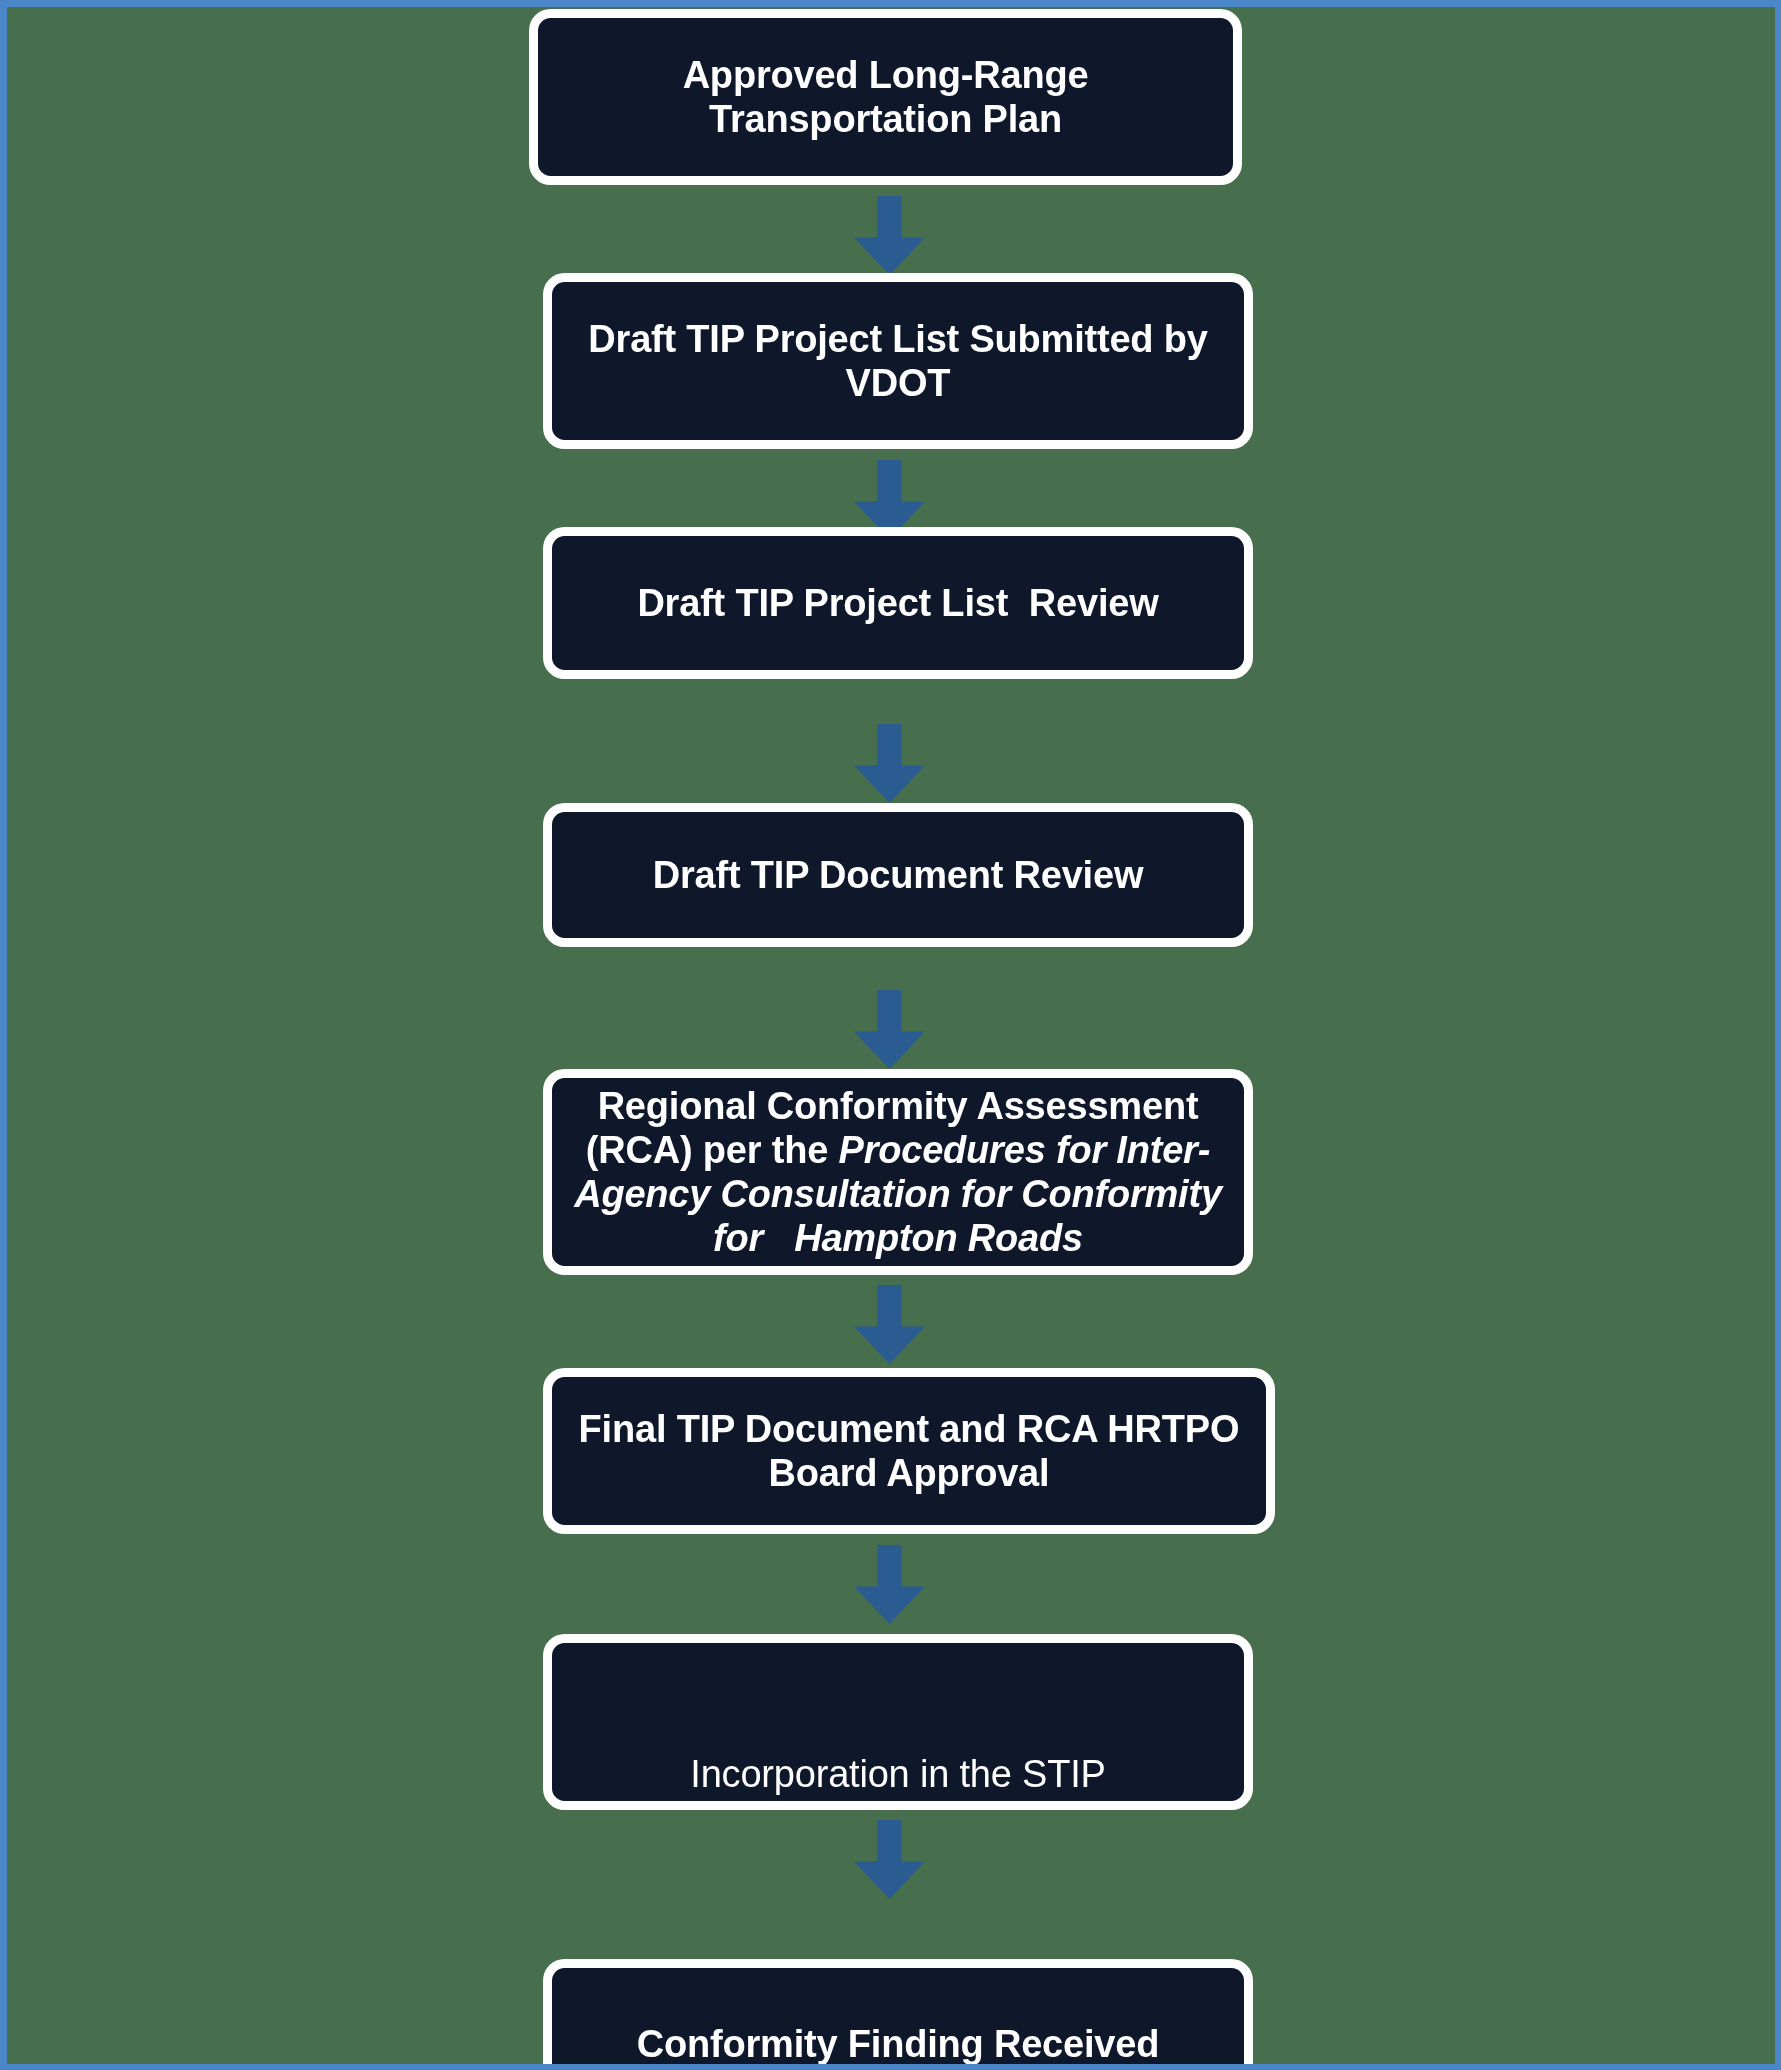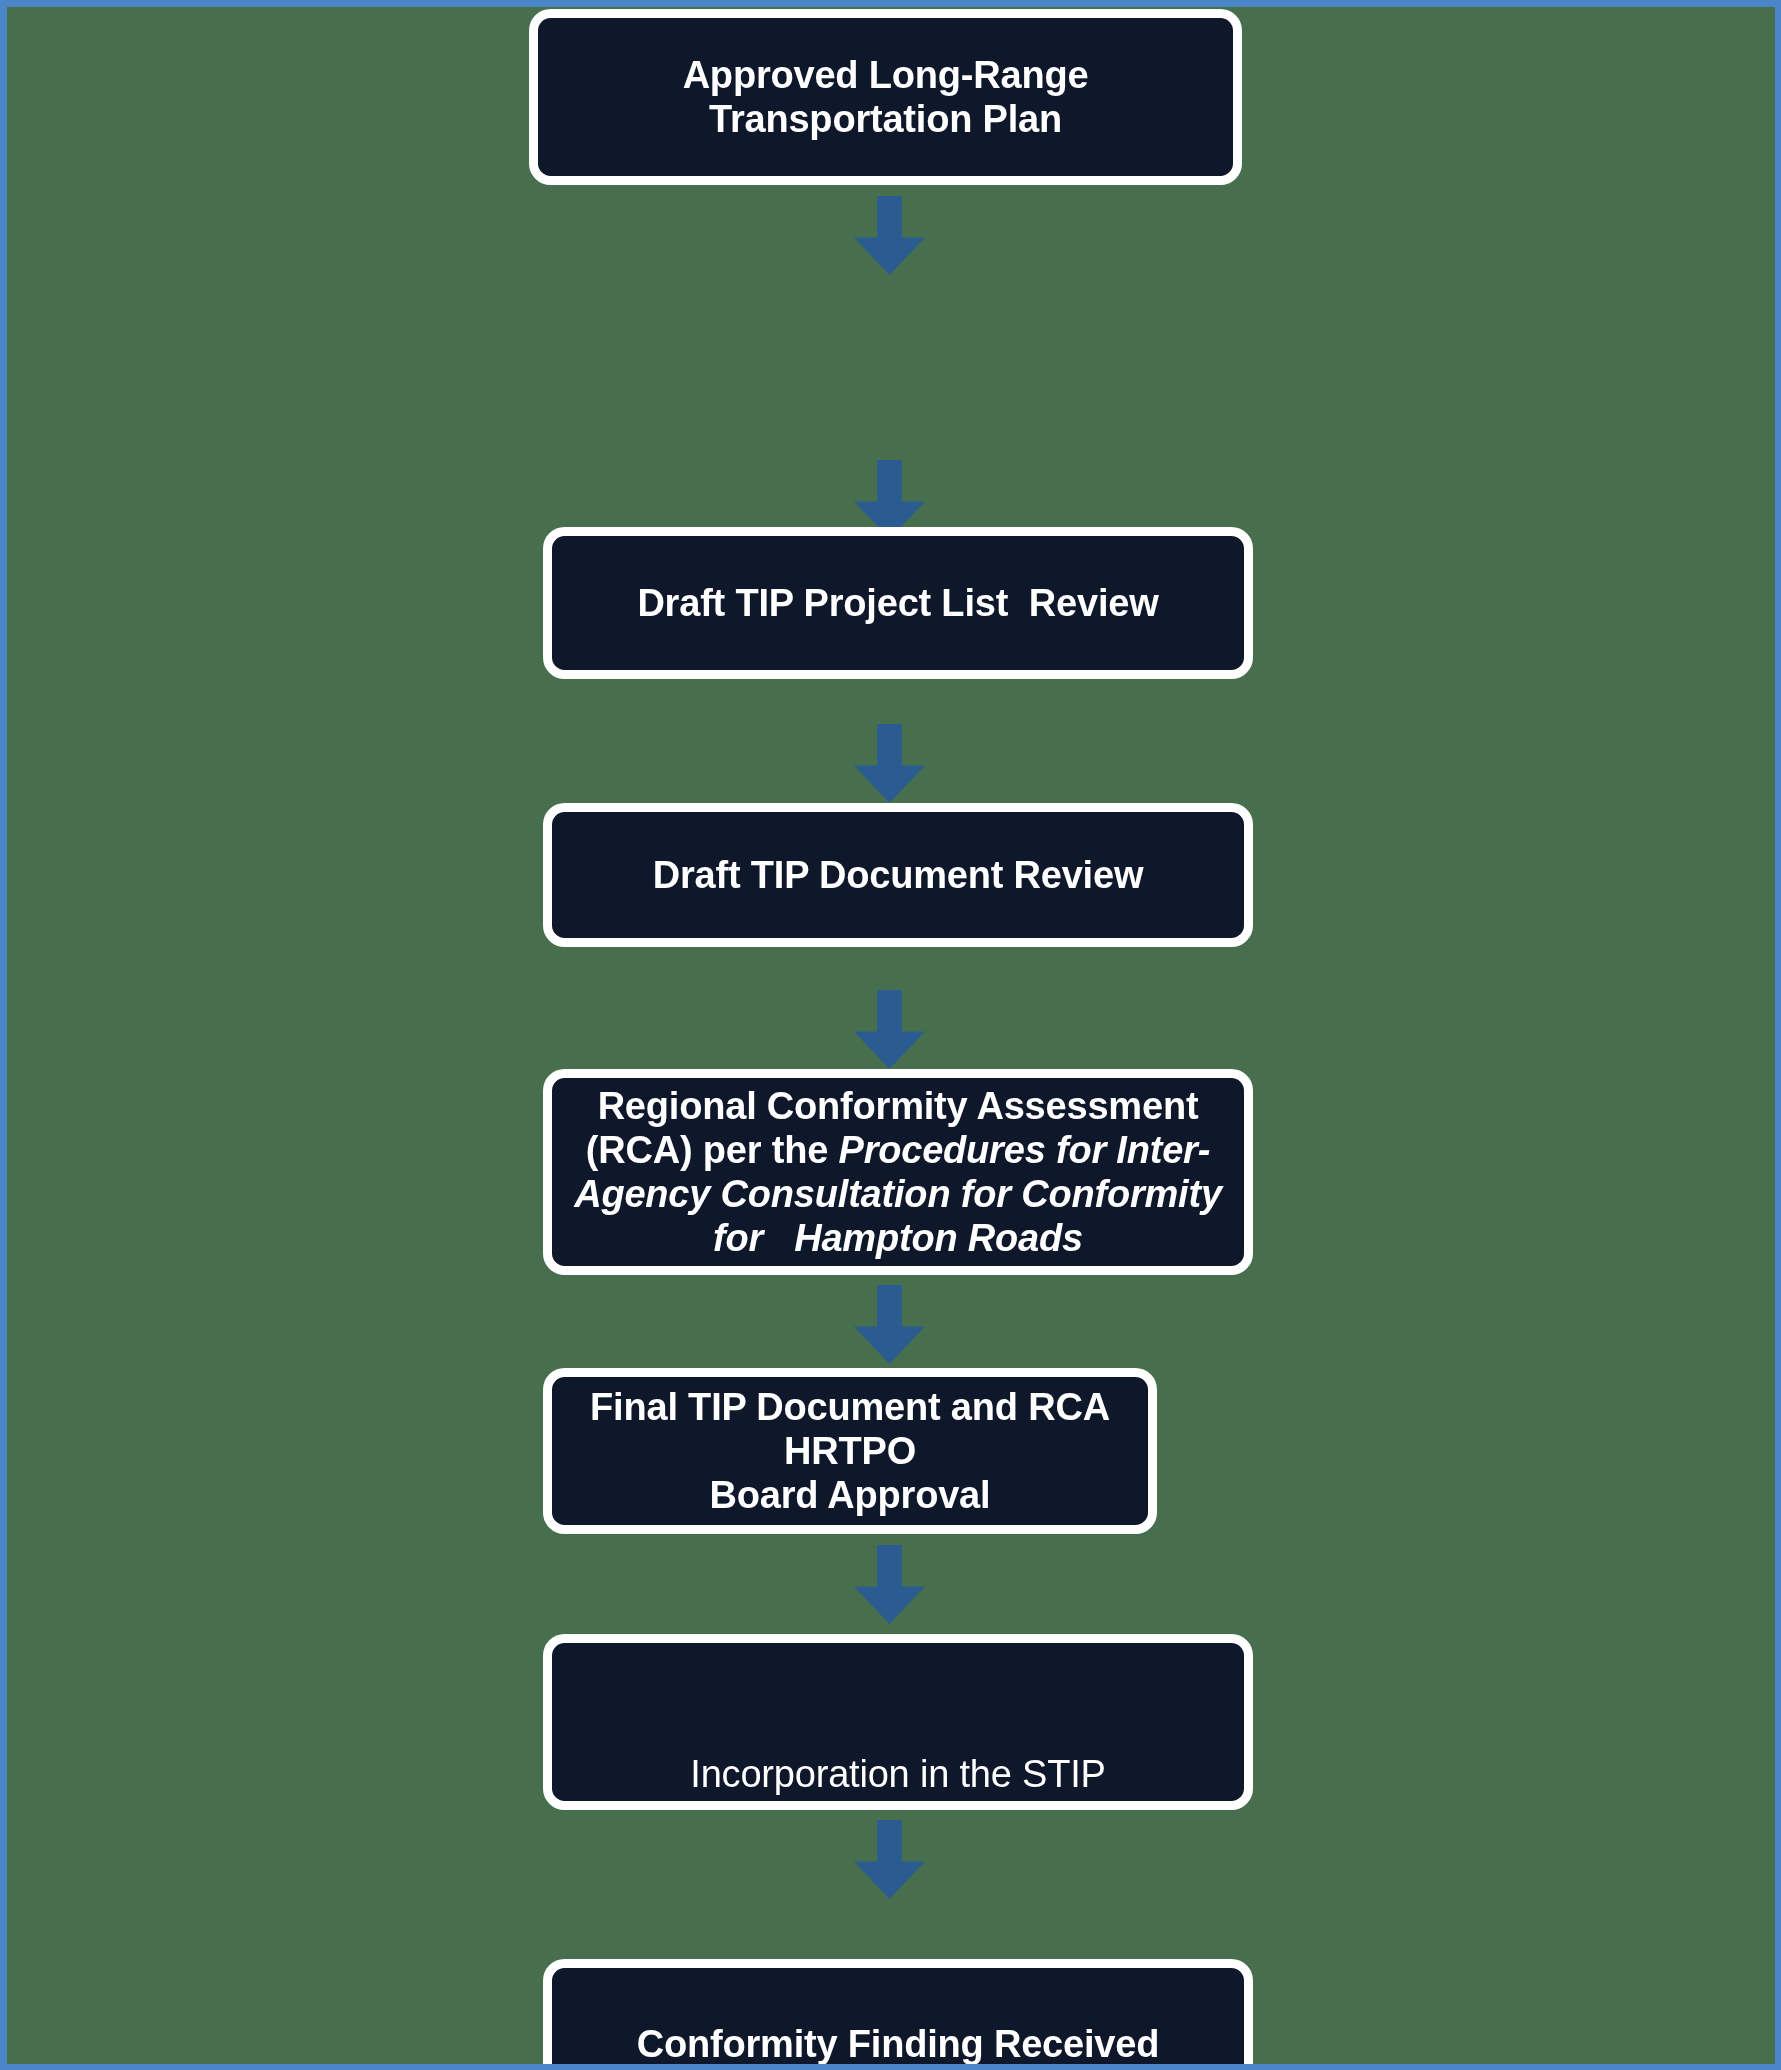--- a/index.html
+++ b/index.html
@@ -70,20 +70,24 @@
     <span class="txt">Approved Long-Range
 Transportation Plan</span>
   </div>
 
   <div class="arrow" style="left:847px; top:189px; height:79px;">
     <svg viewBox="0 0 86 95" preserveAspectRatio="none" aria-hidden="true">
       <polygon points="28,0 58,0 58,50 86,50 43,95 0,50 28,50" fill="#2b5c91"></polygon>
     </svg>
   </div>
 
+  <div class="node bold" style="left:536px; top:266px; width:710px; height:176px; font-size:38px;">
+    <span class="txt">Draft TIP Project List Submitted by
+VDOT</span>
+  </div>
 
   <div class="arrow" style="left:847px; top:453px; height:79px;">
     <svg viewBox="0 0 86 95" preserveAspectRatio="none" aria-hidden="true">
       <polygon points="28,0 58,0 58,50 86,50 43,95 0,50 28,50" fill="#2b5c91"></polygon>
     </svg>
   </div>
 
   <div class="node bold" style="left:536px; top:520px; width:710px; height:152px; font-size:38px;">
     <span class="txt">Draft TIP Project List  Review</span>
   </div>
@@ -107,21 +111,21 @@
   <div class="node bold" style="left:536px; top:1062px; width:710px; height:206px; font-size:38px;">
     <span class="txt"><span>Regional Conformity Assessment (RCA) per the </span><span class="ital">Procedures for Inter-Agency Consultation for Conformity for   Hampton Roads</span></span>
   </div>
 
   <div class="arrow" style="left:847px; top:1278px; height:79px;">
     <svg viewBox="0 0 86 95" preserveAspectRatio="none" aria-hidden="true">
       <polygon points="28,0 58,0 58,50 86,50 43,95 0,50 28,50" fill="#2b5c91"></polygon>
     </svg>
   </div>
 
-  <div class="node bold" style="left:536px; top:1361px; width:614px; height:166px; font-size:38px;">
+  <div class="node bold" style="left:536px; top:1361px; width:732px; height:166px; font-size:38px;">
     <span class="txt">Final TIP Document and RCA HRTPO
 Board Approval</span>
   </div>
 
   <div class="arrow" style="left:847px; top:1538px; height:79px;">
     <svg viewBox="0 0 86 95" preserveAspectRatio="none" aria-hidden="true">
       <polygon points="28,0 58,0 58,50 86,50 43,95 0,50 28,50" fill="#2b5c91"></polygon>
     </svg>
   </div>
 

